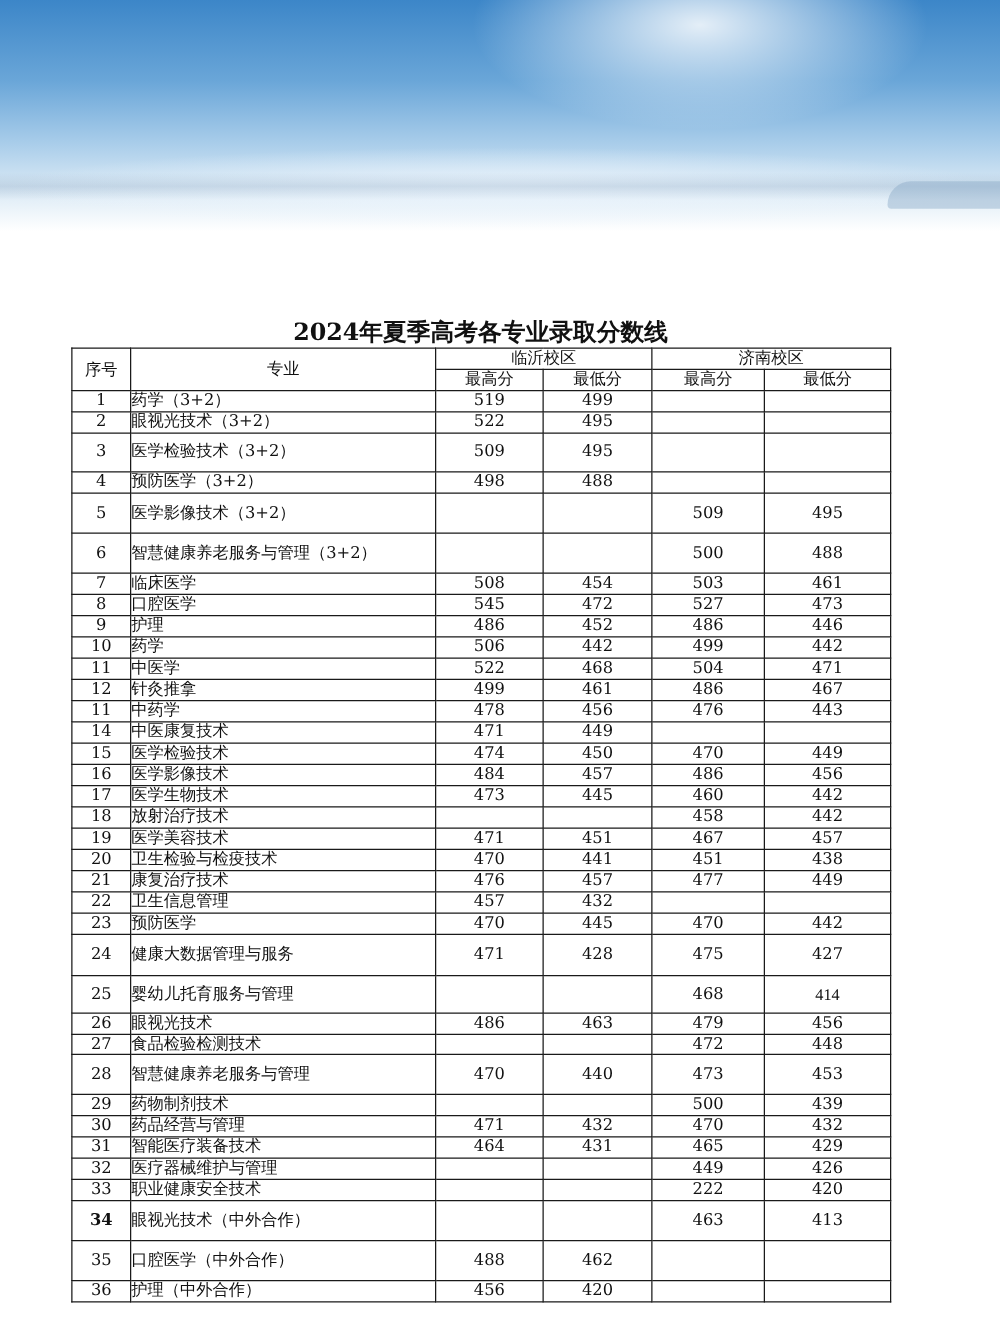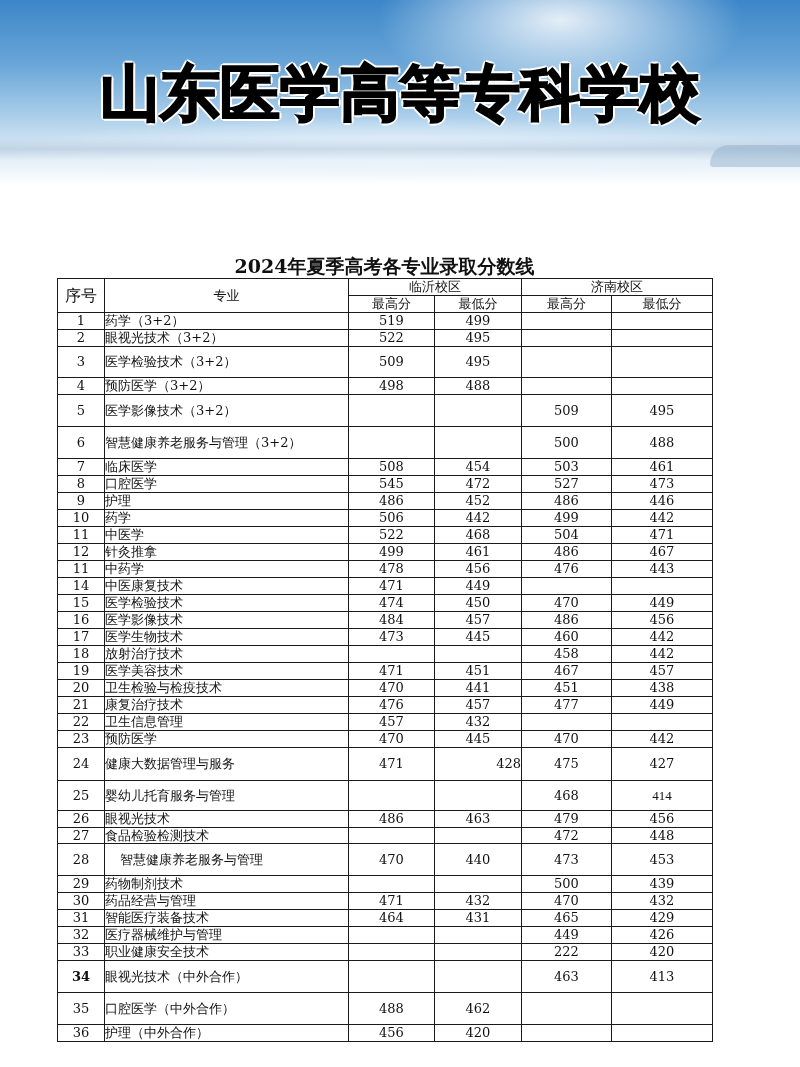--- a/index.html
+++ b/index.html
@@ -41,35 +41,34 @@
   table.scores {
     position: absolute; left: 57px; top: 278px;
     width: 655px; border-collapse: collapse; table-layout: fixed;
     font-size: 13px;
   }
   table.scores td, table.scores th {
     border: 1.6px solid #1a1a1a; padding: 0; line-height: 14px;
     overflow: hidden; white-space: nowrap;
   }
   table.scores th { font-weight: normal; text-align: center; }
-  th.seq-head { font-weight: bold; font-family: Liberation Serif, serif; font-size: 16px; }
+  th.seq-head { font-weight: bold; font-family: Liberation Serif, serif; font-size: 13px; }
   th.major-head { font-weight: bold; font-family: "DejaVu Sans", "Liberation Sans", sans-serif; font-size: 13px; }
   td.seq { text-align: center; }
   td.major { text-align: left; padding-left: 3px; }
   td.num { text-align: center; }
   tr.h1 th { height: 16px; }
   tr.h2 th { height: 16px; }
 </style>
 </head>
 <body>
 
 <div class="banner">
   <div class="haze"></div>
   <div class="hill"></div>
-  <div class="banner-title">山东医学高等专科学校</div>
 </div>
 
 <div class="table-title">2024年夏季高考各专业录取分数线</div>
 
 <table class="scores">
   <colgroup>
     <col style="width:47px">
     <col style="width:244px">
     <col style="width:86px">
     <col style="width:87px">
@@ -272,21 +271,21 @@
         <td class="major" style="height: 15px;">预防医学</td>
         <td class="num" style="height: 15px;">470</td>
         <td class="num" style="height: 15px;">445</td>
         <td class="num" style="height: 15px;">470</td>
         <td class="num" style="height: 15px;">442</td>
       </tr>
       <tr style="height: 33px;">
         <td class="seq" style="height: 31px;">24</td>
         <td class="major" style="height: 31px;">健康大数据管理与服务</td>
         <td class="num" style="height: 31px;">471</td>
-        <td class="num" style="height: 31px; text-align: right;">428</td>
+        <td class="num" style="height: 31px;">428</td>
         <td class="num" style="height: 31px;">475</td>
         <td class="num" style="height: 31px;">427</td>
       </tr>
       <tr style="height: 30px;">
         <td class="seq" style="height: 28px;">25</td>
         <td class="major" style="height: 28px;">婴幼儿托育服务与管理</td>
         <td class="num" style="height: 28px;"></td>
         <td class="num" style="height: 28px;"></td>
         <td class="num" style="height: 28px;">468</td>
         <td class="num" style="height: 28px; font-family: Liberation Serif, serif;">414</td>
@@ -302,21 +301,21 @@
       <tr style="height: 16px;">
         <td class="seq" style="height: 14px;">27</td>
         <td class="major" style="height: 14px;">食品检验检测技术</td>
         <td class="num" style="height: 14px;"></td>
         <td class="num" style="height: 14px;"></td>
         <td class="num" style="height: 14px;">472</td>
         <td class="num" style="height: 14px;">448</td>
       </tr>
       <tr style="height: 32px;">
         <td class="seq" style="height: 30px;">28</td>
-        <td class="major" style="height: 30px; padding-left: 15px;">智慧健康养老服务与管理</td>
+        <td class="major" style="height: 30px;">智慧健康养老服务与管理</td>
         <td class="num" style="height: 30px;">470</td>
         <td class="num" style="height: 30px;">440</td>
         <td class="num" style="height: 30px;">473</td>
         <td class="num" style="height: 30px;">453</td>
       </tr>
       <tr style="height: 17px;">
         <td class="seq" style="height: 15px;">29</td>
         <td class="major" style="height: 15px;">药物制剂技术</td>
         <td class="num" style="height: 15px;"></td>
         <td class="num" style="height: 15px;"></td>

